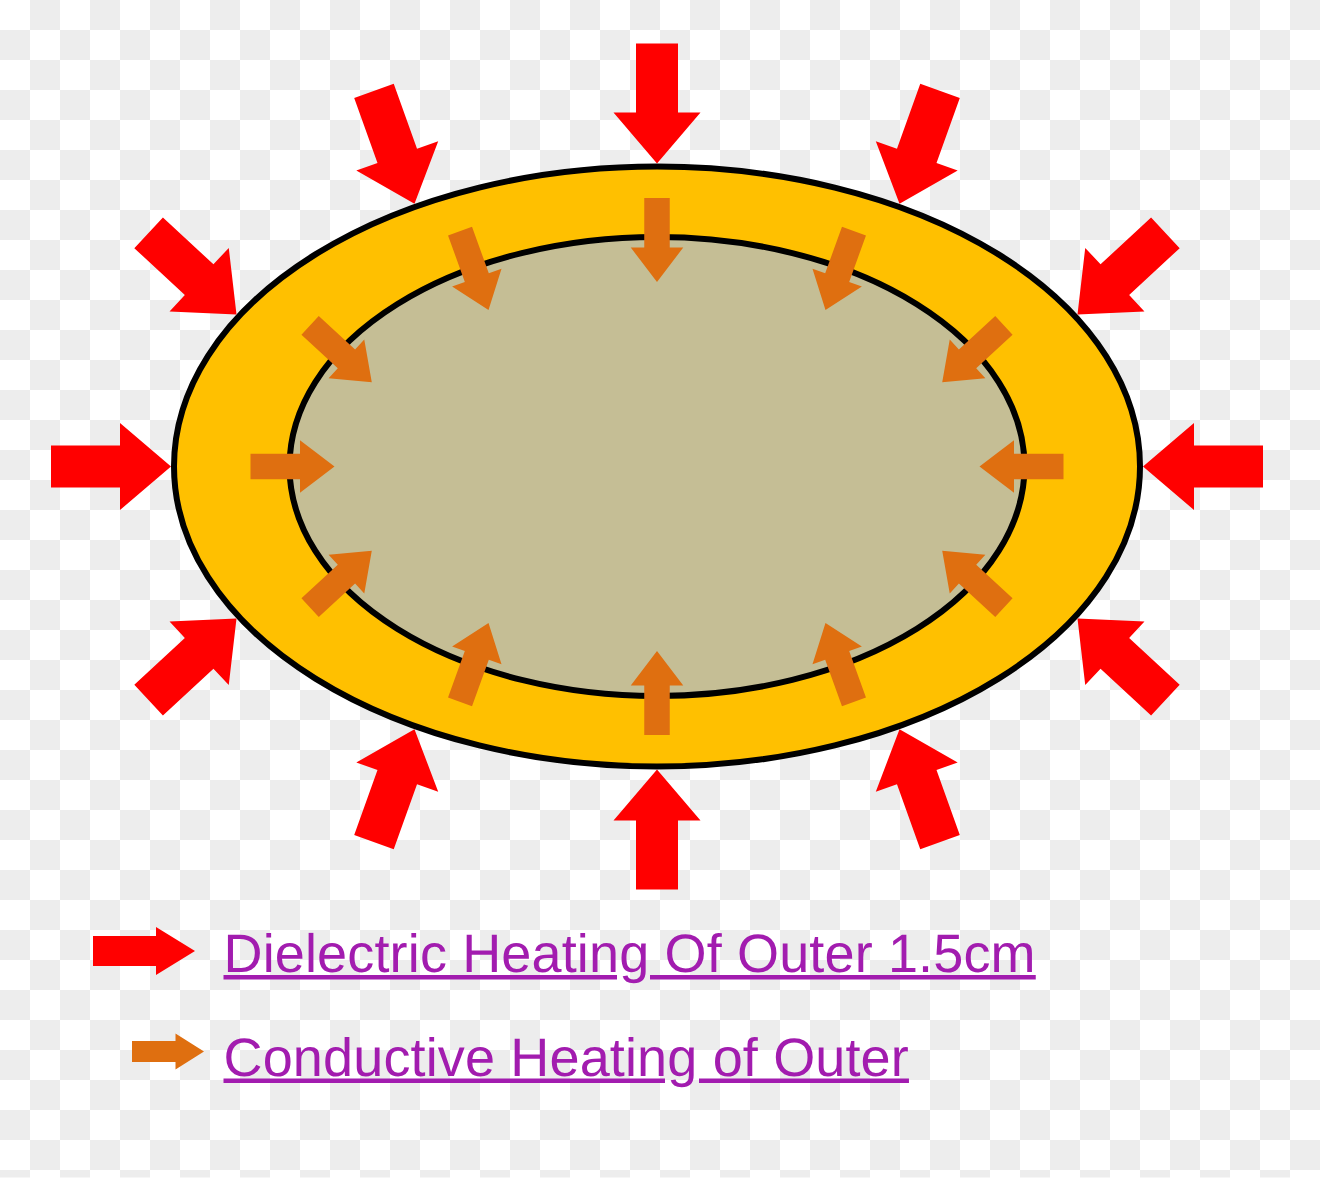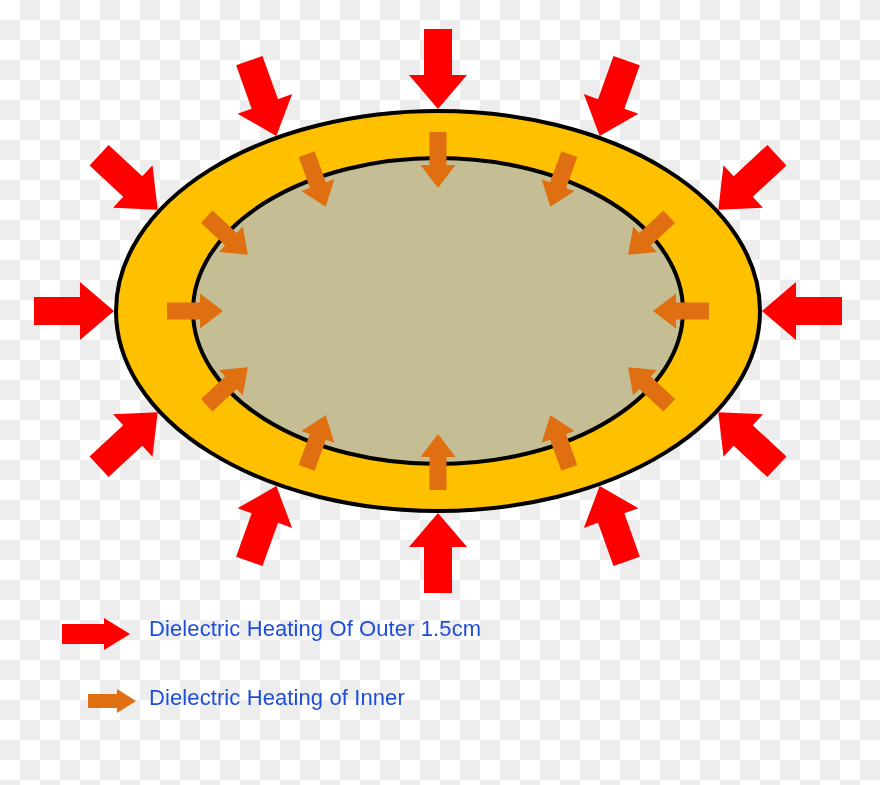--- a/index.html
+++ b/index.html
@@ -28,25 +28,26 @@
     position: absolute;
     left: 0;
     top: 0;
     width: 880px;
     height: 785px;
     display: block;
   }
   .legend-label {
     position: absolute;
     font-family: "Liberation Sans", sans-serif;
-    font-size: 22px;
+    font-size: 36px;
     line-height: 1;
-    color: #1d4ed8;
+    color: #a21caf;
     white-space: nowrap;
     letter-spacing: 0.1px;
+    text-decoration: underline;
   }
   #legend-label-dielectric { left: 149px; top: 618px; }
   #legend-label-conductive { left: 149px; top: 687px; }
 </style>
 </head>
 <body>
 
 <div id="stage">
 
   <svg id="diagram-svg" viewBox="0 0 880 785">
@@ -85,15 +86,15 @@
       </g>
 
     <g id="legend-arrow-group">
         <polygon points="62.00,624.00 104.00,624.00 104.00,618.00 130.00,634.00 104.00,650.00 104.00,644.00 62.00,644.00" fill="#FF0000"></polygon>
         <polygon points="88.00,694.00 117.00,694.00 117.00,689.00 136.00,701.00 117.00,713.00 117.00,708.00 88.00,708.00" fill="#DF6F10"></polygon>
       </g>
   </svg>
 
   <div class="legend-label" id="legend-label-dielectric">Dielectric Heating Of Outer 1.5cm</div>
 
-  <div class="legend-label" id="legend-label-conductive">Dielectric Heating of Inner</div>
+  <div class="legend-label" id="legend-label-conductive">Conductive Heating of Outer</div>
 
 </div>
 
 </body></html>

